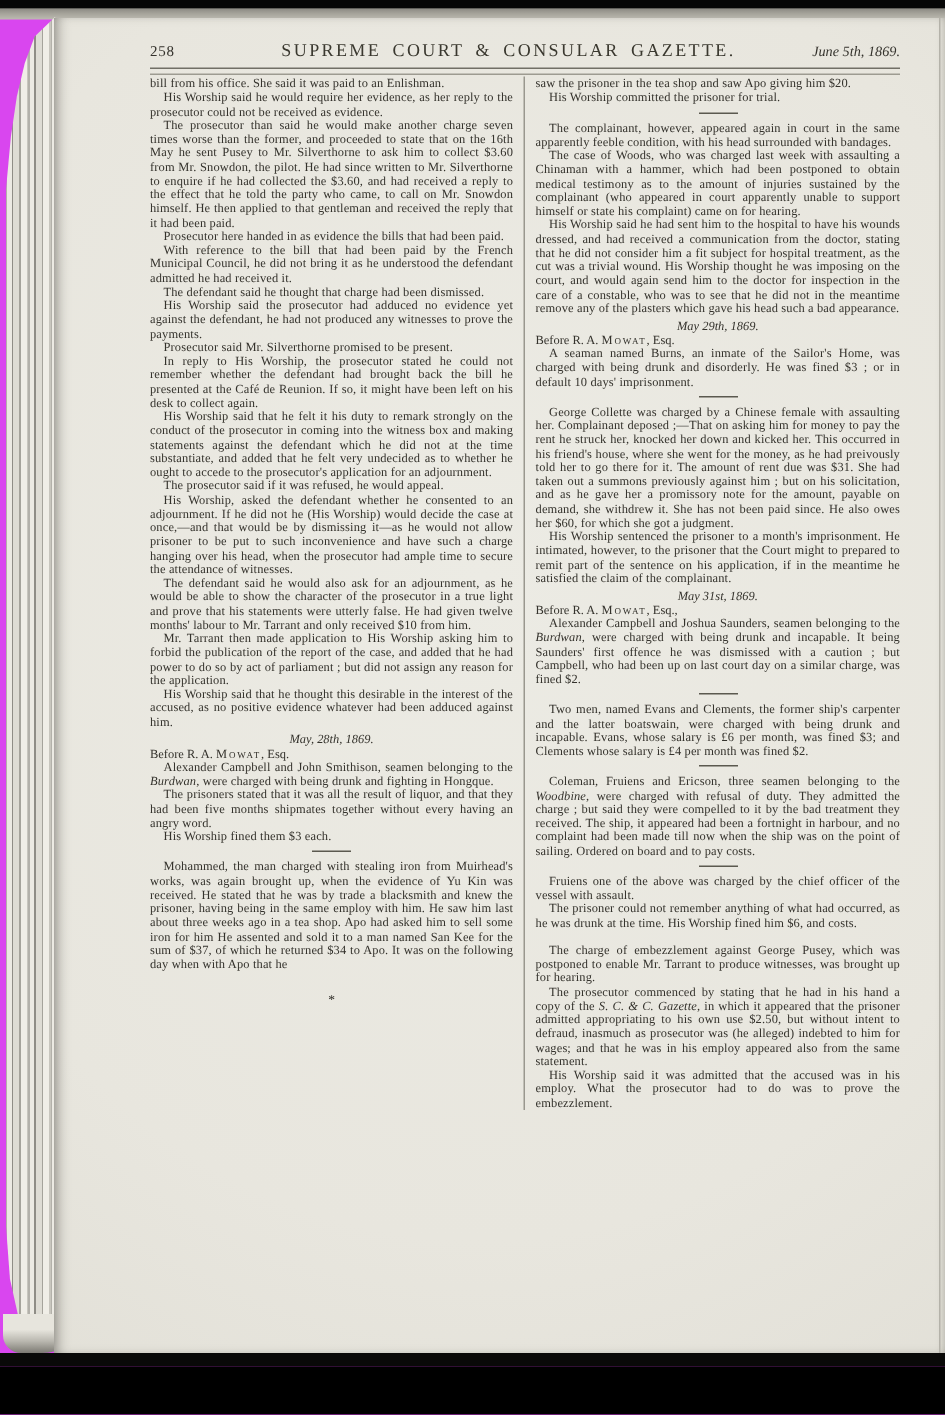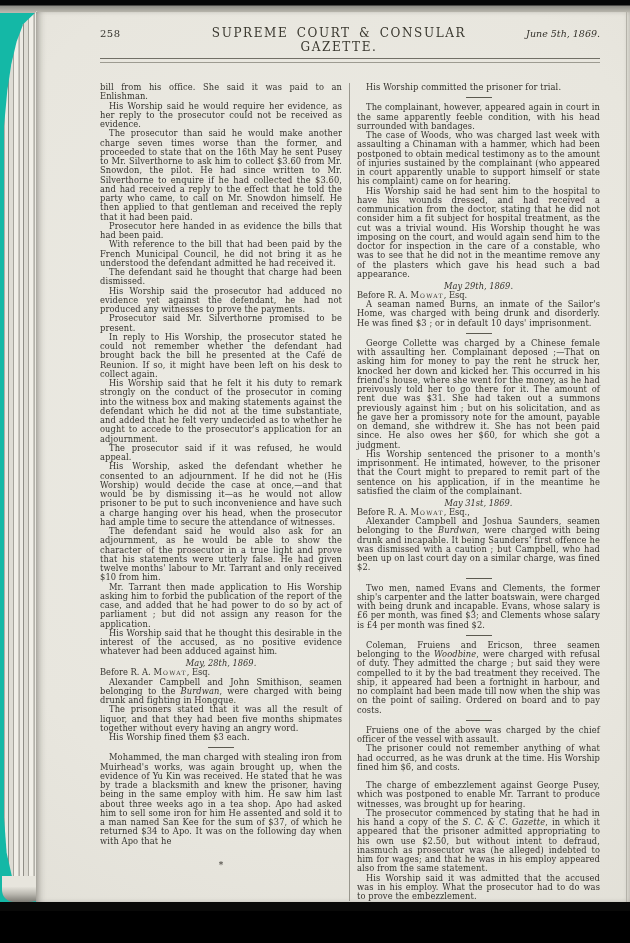--- a/index.html
+++ b/index.html
@@ -1,17 +1,17 @@
 <!DOCTYPE html>
 <html><head>
 <meta charset="utf-8">
 <style>
   html,body{margin:0;padding:0;background:#000;}
   body{font-family:"DejaVu Serif", serif;}
-  .viewport{position:relative;width:630px;height:911px;overflow:hidden;background:#14b8a6;}
+  .viewport{position:relative;width:630px;height:911px;overflow:hidden;background:#d946ef;font-family:Liberation Serif, serif;}
 
   
   .top-edge{position:absolute;left:0;top:0;right:0;height:13px;
     background:linear-gradient(180deg,#060606 0,#060606 5px,#8e8c85 6px,#a5a39a 9px,#bdbbb2 13px);}
   .bottom-edge{position:absolute;left:0;bottom:0;right:0;height:9px;background:#090908;}
   .spine{position:absolute;left:4px;top:11px;bottom:14px;width:33px;
     background:repeating-linear-gradient(90deg,#b3b1aa 0 1px,#eceae3 1px 4px,#8f8d86 4px 5px,#dedcd4 5px 9px,#a5a39b 9px 10px,#f0eee7 10px 14px,#c8c6be 14px 15px);
     clip-path:polygon(100% 0,58% 1.5%,38% 3.5%,22% 6%,10% 9%,0 13%,0 91%,8% 95%,26% 98%,60% 99.4%,100% 100%);}
   .spine-foot{position:absolute;left:2px;bottom:9px;width:44px;height:26px;
     background:linear-gradient(180deg,#e7e5dd 0 40%,#b9b7af 70%,#7c7a73 100%);
@@ -23,21 +23,21 @@
     box-shadow:inset 6px 0 9px -5px rgba(40,38,32,.55), inset -4px 0 6px -4px rgba(60,58,50,.35);
     padding:14px 30px 0 64px;box-sizing:border-box;color:#34322c;}
   .page::after{content:"";position:absolute;top:0;bottom:0;right:3px;width:1px;background:#b4b2a9;}
 
   .masthead{display:flex;align-items:baseline;}
   .page-number{width:70px;font-size:10px;letter-spacing:.5px;}
   .gazette-title{flex:1;text-align:center;font-size:12px;letter-spacing:1.6px;word-spacing:3px;color:#3a382f;}
   .issue-date{width:92px;text-align:right;font-style:italic;font-size:9.5px;}
   .head-rule{margin-top:4px;height:3px;border-top:1px solid #716f66;border-bottom:1px solid #9d9b91;}
 
-  .columns{display:flex;margin-top:20px;}
+  .columns{display:flex;margin-top:1px;}
   .col{font-size:8.3px;line-height:9.25px;}
   .col-left{width:246px;padding-right:7px;}
   .col-right{width:247px;padding-left:7px;border-left:1px solid #99978e;}
 
   .para{margin:0;text-align:justify;text-indent:9px;letter-spacing:.1px;}
   .noindent{text-indent:0;}
   .gap{margin-top:9px;}
   .date{margin:2.5px 0 0;text-align:center;font-style:italic;}
   .judge{margin:0;text-align:left;}
   .sc{font-variant:small-caps;letter-spacing:1.2px;}
@@ -82,20 +82,21 @@
           <p class="date">May, 28th, 1869.</p>
           <p class="judge">Before R. A. <span class="sc">Mowat</span>, Esq.</p>
           <p class="para">Alexander Campbell and John Smithison, seamen belonging to the <i>Burdwan</i>, were charged with being drunk and fighting in Hongque.</p>
           <p class="para">The prisoners stated that it was all the result of liquor, and that they had been five months shipmates together without every having an angry word.</p>
           <p class="para">His Worship fined them $3 each.</p>
           <div class="divider"></div>
           <p class="para">Mohammed, the man charged with stealing iron from Muirhead's works, was again brought up, when the evidence of Yu Kin was received.  He stated that he was by trade a blacksmith and knew the prisoner, having being in the same employ with him. He saw him last about three weeks ago in a tea shop.  Apo had asked him to sell some iron for him He assented and sold it to a man named San Kee for the sum of $37, of which he returned $34 to Apo. It was on the following day when with Apo that he</p>
           <p class="mark">*</p>
         </div>
       <div class="col col-right">
+          <p class="para noindent">saw the prisoner in the tea shop and saw Apo giving him $20.</p>
           <p class="para">His Worship committed the prisoner for trial.</p>
           <div class="divider"></div>
           <p class="para">The complainant, however, appeared again in court in the same apparently feeble condition, with his head surrounded with bandages.</p>
           <p class="para">The case of Woods, who was charged last week with assaulting a Chinaman with a hammer, which had been postponed to obtain medical testimony as to the amount of injuries sustained by the complainant (who appeared in court apparently unable to support himself or state his complaint) came on for hearing.</p>
           <p class="para">His Worship said he had sent him to the hospital to have his wounds dressed, and had received a communication from the doctor, stating that he did not consider him a fit subject for hospital treatment, as the cut was a trivial wound.  His Worship thought he was imposing on the court, and would again send him to the doctor for inspection in the care of a constable, who was to see that he did not in the meantime remove any of the plasters which gave his head such a bad appearance.</p>
           <p class="date">May 29th, 1869.</p>
           <p class="judge">Before R. A. <span class="sc">Mowat</span>, Esq.</p>
           <p class="para">A seaman named Burns, an inmate of the Sailor's Home, was charged with being drunk and disorderly. He was fined $3 ; or in default 10 days' imprisonment.</p>
           <div class="divider"></div>
           <p class="para">George Collette was charged by a Chinese female with assaulting her.  Complainant deposed ;—That on asking him for money to pay the rent he struck her, knocked her down and kicked her. This occurred in his friend's house, where she went for the money, as he had preivously told her to go there for it.  The amount of rent due was $31.  She had taken out a summons previously against him ; but on his solicitation, and as he gave her a promissory note for the amount, payable on demand, she withdrew it.  She has not been paid since.  He also owes her $60, for which she got a judgment.</p>

